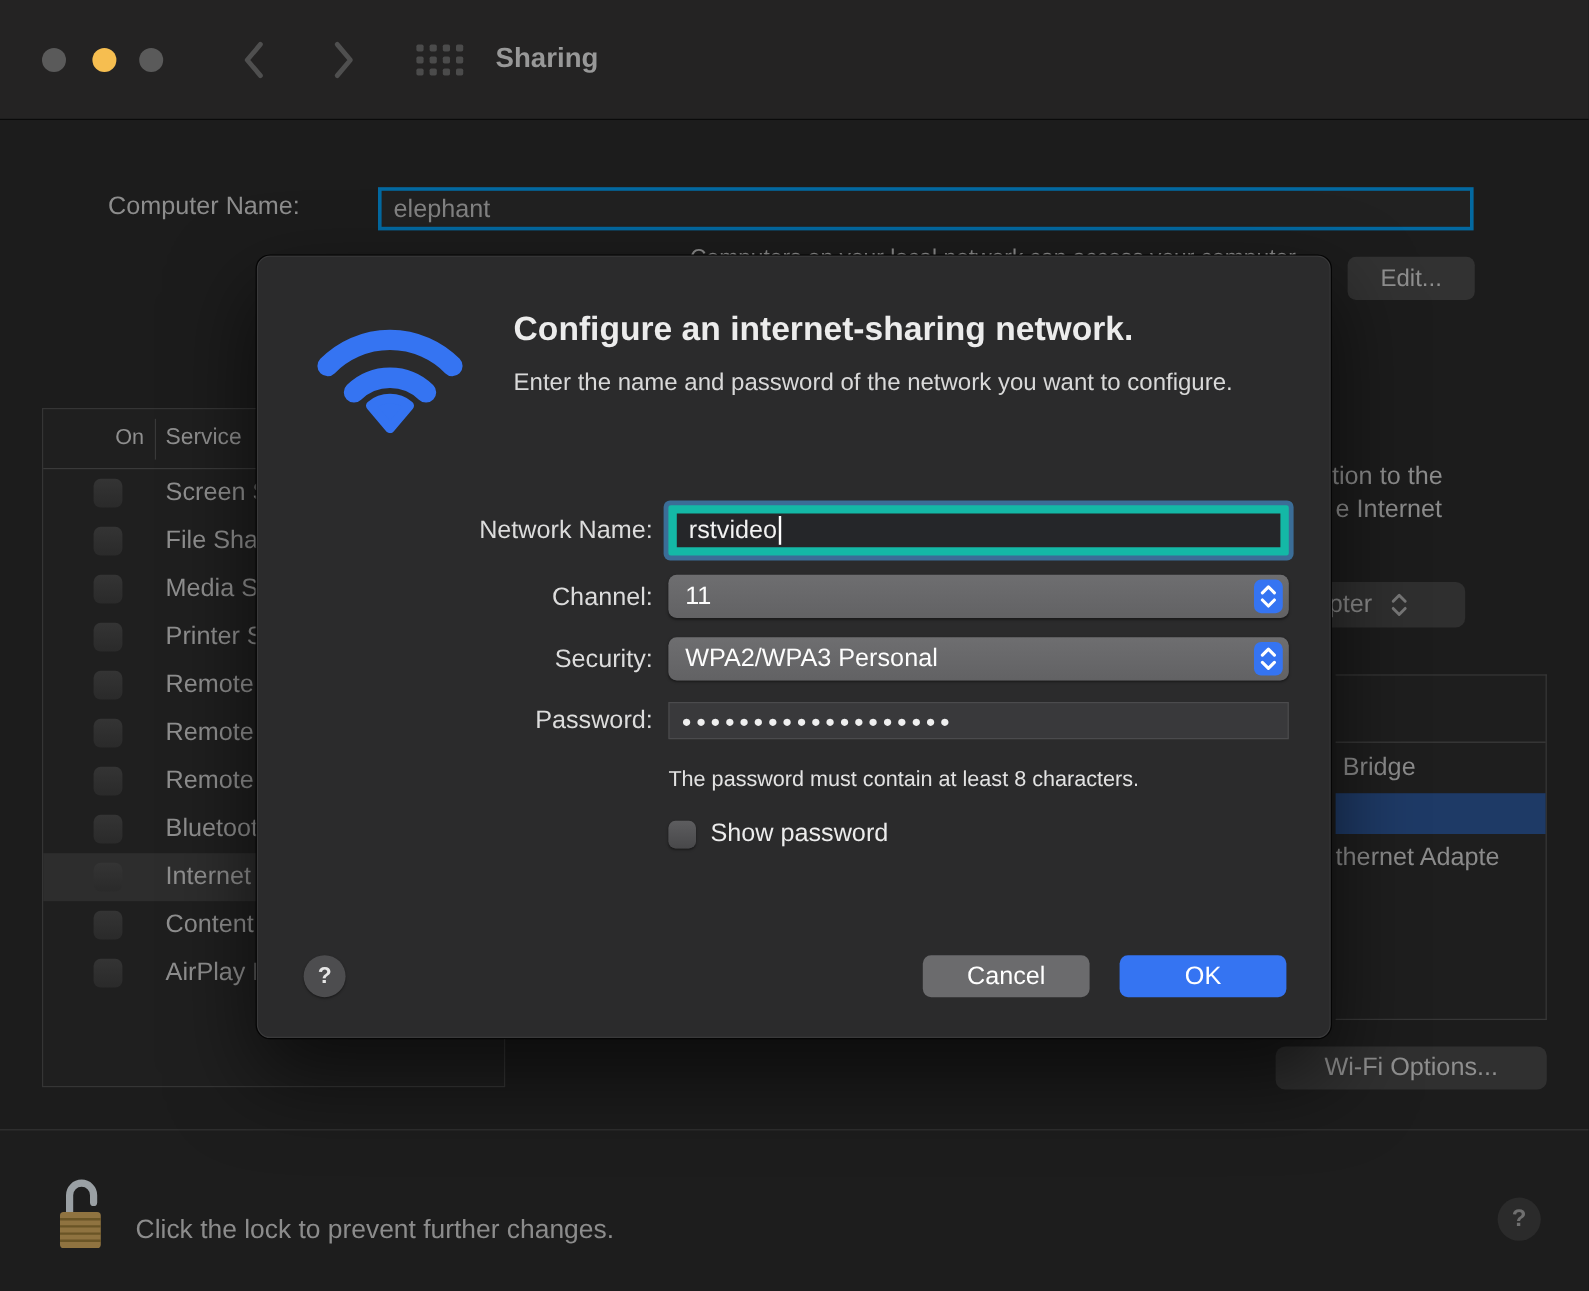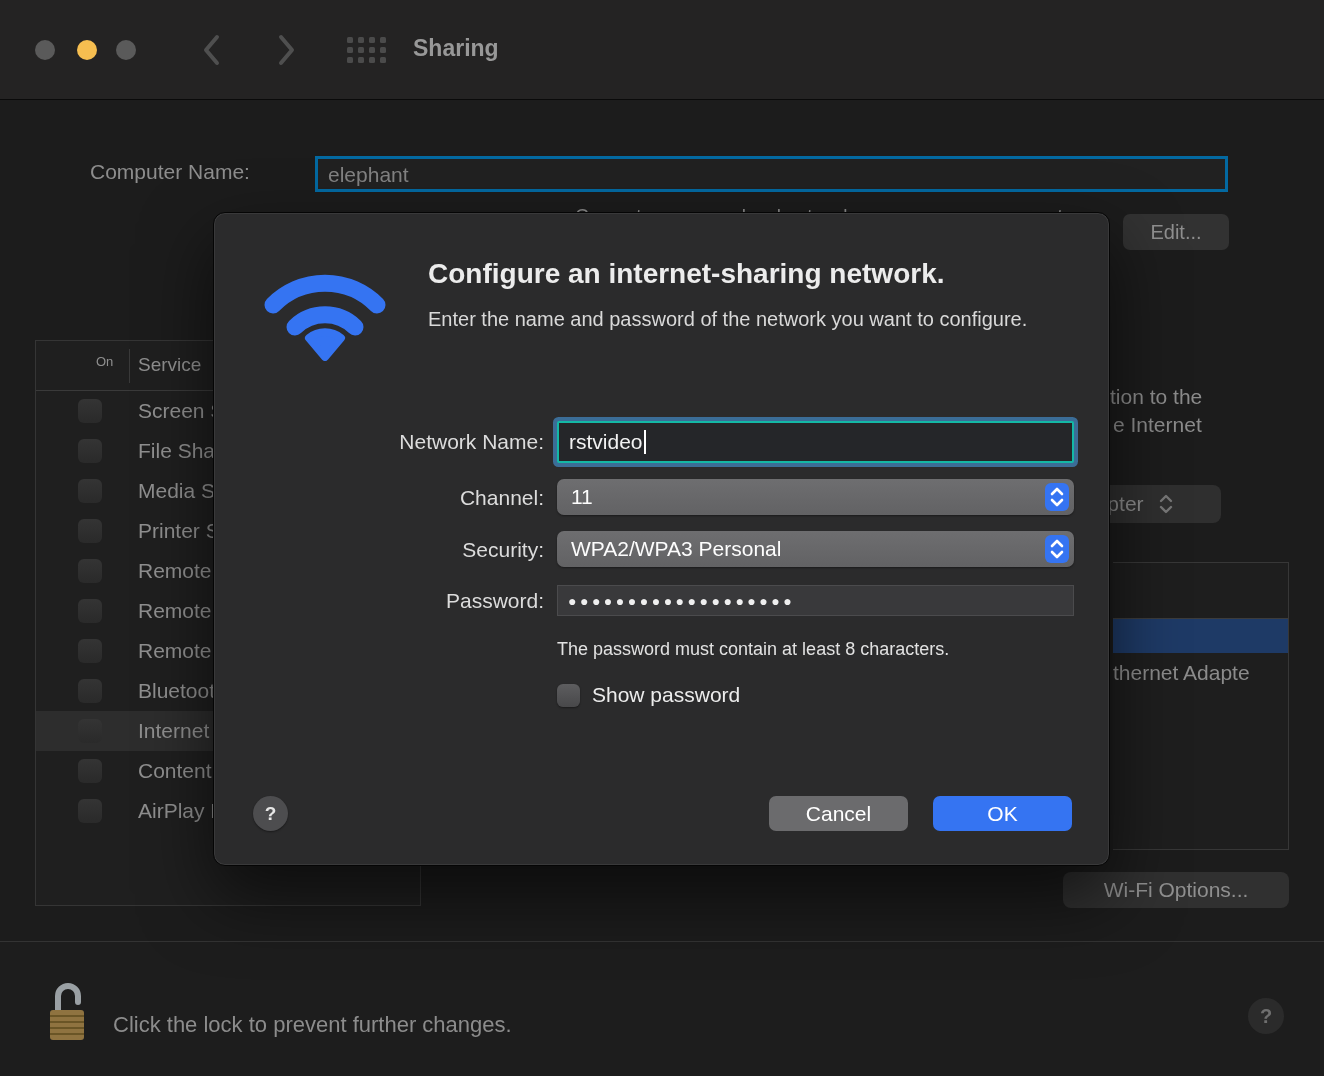--- a/index.html
+++ b/index.html
@@ -34,21 +34,21 @@
                          font-size:21px; padding:4px 10px; }
   .clipped-line { position:absolute; left:575px; top:205px; width:520px; height:9px;
                   overflow:hidden; color:#8a8a8a; font-size:19px; }
   .edit-btn { position:absolute; left:1123px; top:214px; width:106px; height:36px;
               background:#323232; border-radius:7px; color:#8f8f8f; font-size:20px;
               display:flex; align-items:center; justify-content:center; }
 
   .services { position:absolute; left:35px; top:340px; width:386px; height:566px;
               background:#1f1f1f; border:1px solid #353535; }
   .svc-header { position:relative; height:50px; border-bottom:1px solid #3a3a3a; }
-  .svc-header .on  { position:absolute; left:60px; top:13px; font-size:13px; color:#8f8f8f; }
+  .svc-header .on  { position:absolute; left:60px; top:13px; font-size:18px; color:#8f8f8f; }
   .svc-header .svc { position:absolute; left:102px; top:13px; font-size:19px; color:#8f8f8f; }
   .svc-vdiv { position:absolute; left:93px; top:8px; width:1px; height:34px; background:#3a3a3a; }
   .svc-row { position:relative; height:40px; display:flex; align-items:center; }
   .svc-row.selected { background:#2d2d2d; }
   .svc-check { position:absolute; left:42px; width:24px; height:24px; border-radius:6px;
                background:linear-gradient(#343434,#2a2a2a); }
   .svc-label { position:absolute; left:102px; font-size:21px; color:#8f8f8f; white-space:nowrap; }
 
   .frag { position:absolute; font-size:21px; color:#8b8b8b; white-space:nowrap; }
   .adapter-popup { position:absolute; left:1036px; top:485px; width:185px; height:38px;
@@ -82,21 +82,21 @@
             background:#2b2b2c; border-radius:12px; border:1px solid #050505;
             box-shadow:0 0 0 1px rgba(255,255,255,.07) inset, 0 30px 70px rgba(0,0,0,.6); }
   .dlg-wifi { position:absolute; left:47px; top:48px; width:128px; height:100px; }
   .dlg-title { position:absolute; left:214px; top:45px; font-size:28px; font-weight:bold; color:#ececec; }
   .dlg-desc { position:absolute; left:214px; top:92px; width:600px; font-size:20px;
               line-height:29px; color:#d9d9d9; }
 
   .form-label { position:absolute; width:320px; text-align:right; font-size:21px; color:#dcdcdc; }
   .ctl { position:absolute; left:343px; width:517px; }
 
-  .nn-field { top:208px; height:42px; background:#252629; border:2px solid #14b8a6;
+  .nn-field { top:208px; height:42px; background:#252629; border:7px solid #14b8a6;
               border-radius:2px; box-shadow:0 0 0 4px #3b6d97; display:flex; align-items:center;
               padding-left:10px; }
   .nn-text { font-size:21px; color:#f2f2f2; }
   .caret { display:inline-block; width:2px; height:24px; background:#fff; margin-left:1px; }
 
   .popup { height:36px; background:linear-gradient(#6e6e70,#626264); border-radius:7px;
            display:flex; align-items:center; padding:0 5px 0 14px;
            box-shadow:0 1px 2px rgba(0,0,0,.4); }
   .popup .val { flex:1; font-size:21px; color:#fdfdfd; }
   .stepper { width:24px; height:28px; background:#3574f2; border-radius:6px;
@@ -227,20 +227,23 @@
   <div class="adapter-popup">
     <span class="lbl">Adapter</span>
     <svg viewBox="0 0 16 22">
       <path d="M3 8 L8 3 L13 8" fill="none" stroke="#777" stroke-width="2.4" stroke-linecap="round" stroke-linejoin="round"></path>
       <path d="M3 14 L8 19 L13 14" fill="none" stroke="#777" stroke-width="2.4" stroke-linecap="round" stroke-linejoin="round"></path>
     </svg>
   </div>
 
   <div class="right-list">
     <div class="rl-header"></div>
+    <div class="rl-row bridge">
+      <span>Bridge</span>
+    </div>
     <div class="rl-row sel"></div>
     <div class="rl-row" style="padding-left:0;">
       <span>thernet Adapte</span>
     </div>
   </div>
 
   <div class="wifi-options-btn">
     <span>Wi-Fi Options...</span>
   </div>
 

